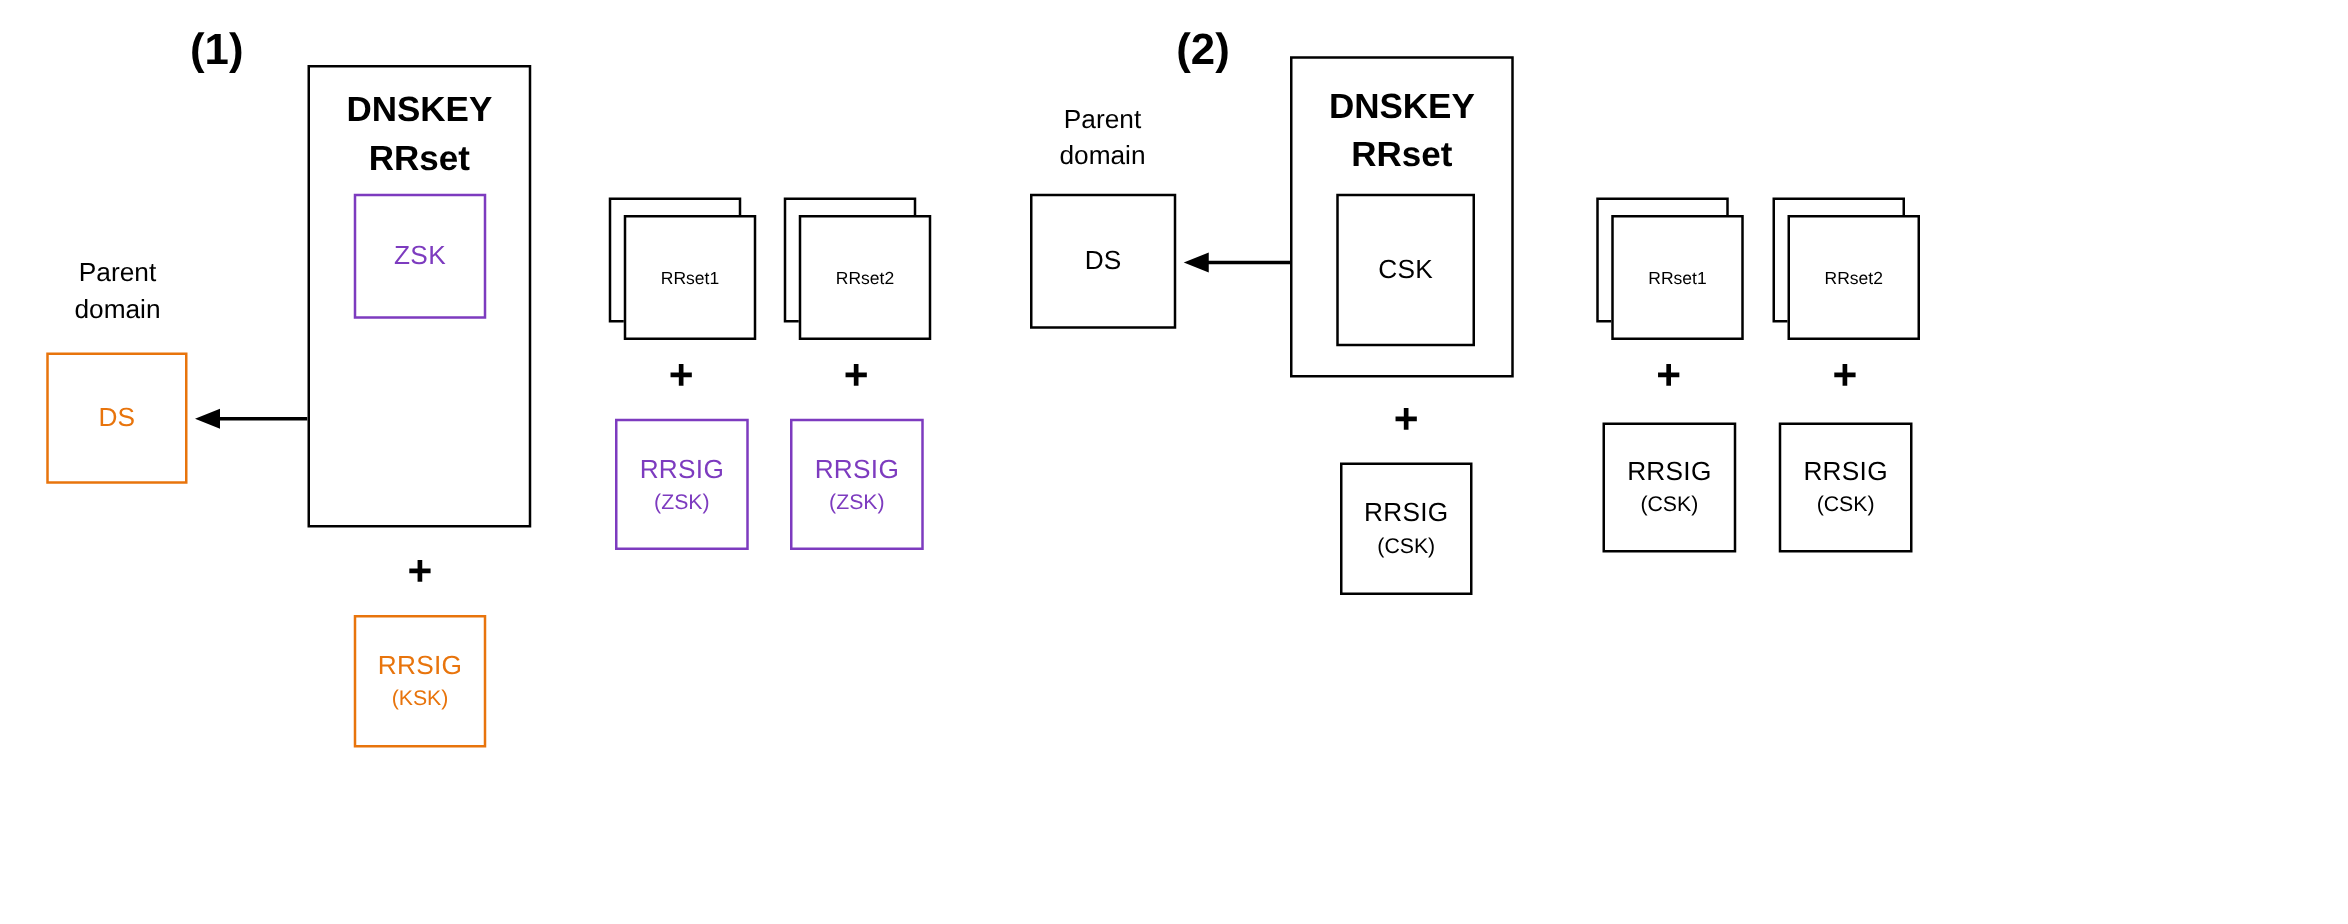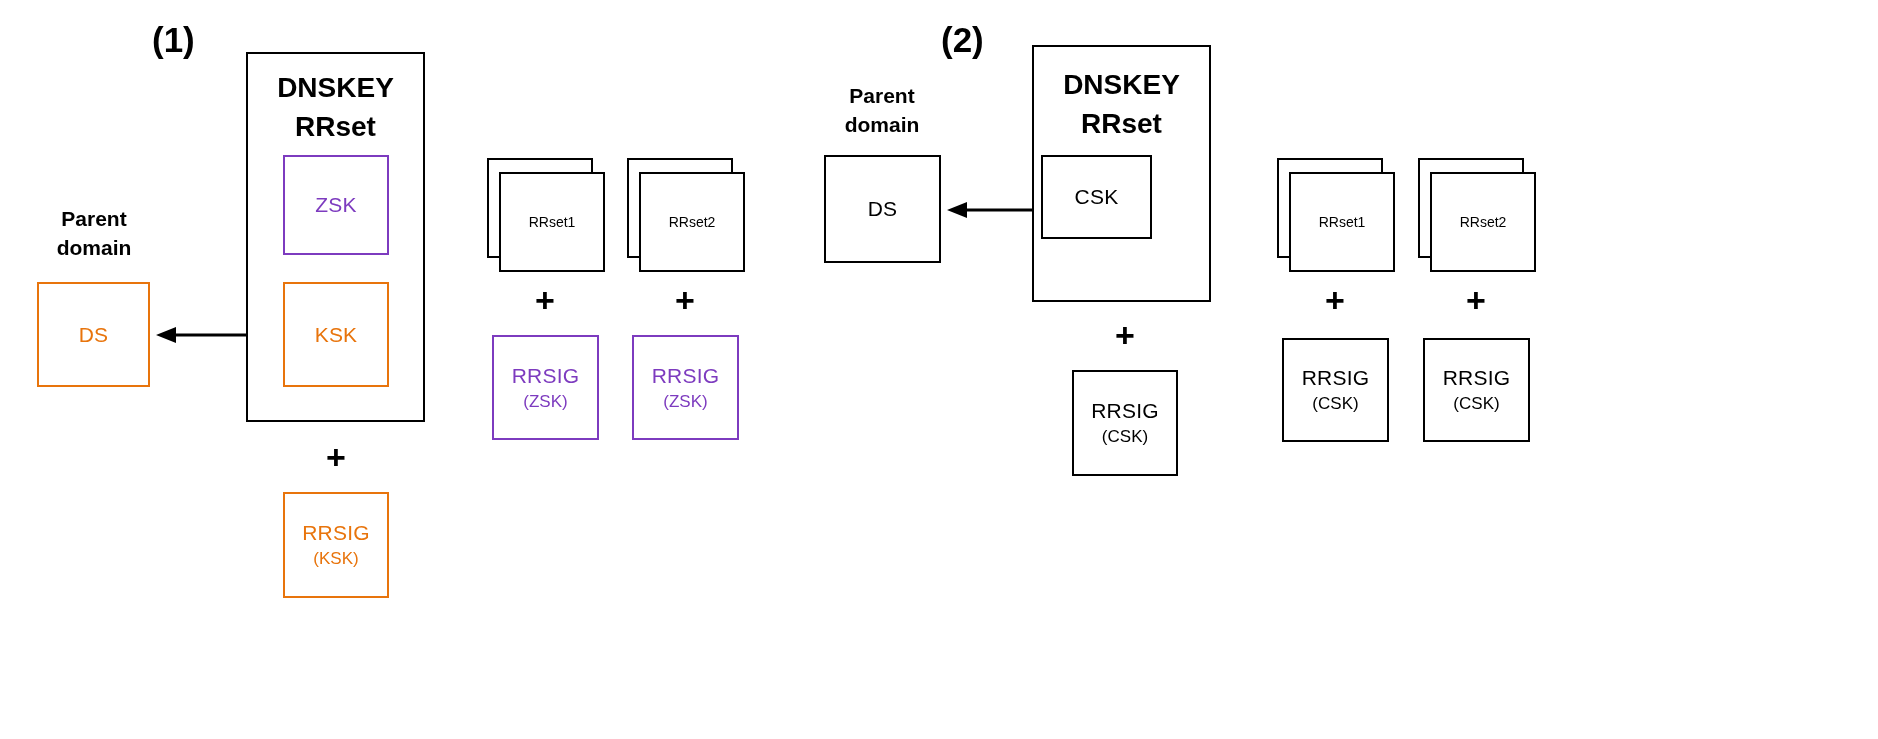--- a/index.html
+++ b/index.html
@@ -26,21 +26,21 @@
     font-weight: bold;
     letter-spacing: 0px;
     line-height: 1;
     color: #000000;
     white-space: nowrap;
   }
 
   
   .caption {
     font-size: 21px;
-    font-weight: bold;
+    font-weight: normal;
     line-height: 1.38;
     text-align: center;
     color: #000000;
     white-space: pre-line;
   }
 
   
   .box {
     box-sizing: border-box;
     background: #ffffff;
@@ -142,23 +142,20 @@
 
   <div class="abs container-box" style="left:246px; top:52px; width:179px; height:370px;">
     <div class="container-title" style="top:14px;">DNSKEY
 RRset</div>
   </div>
 
   <div class="abs box purple" style="left:283px; top:155px; width:106px; height:100px;">
     <span class="main-text">ZSK</span>
   </div>
 
-  <div class="abs box orange" style="left:283px; top:282px; width:106px; height:105px;">
-    <span class="main-text">KSK</span>
-  </div>
 
   <div class="abs plus" style="left:316px; top:440px;">+</div>
 
   <div class="abs box orange" style="left:283px; top:492px; width:106px; height:106px;">
     <span class="main-text">RRSIG</span>
     <span class="sub-text">(KSK)</span>
   </div>
 
   <div class="stack" style="left:487px; top:158px; width:130px; height:120px;">
     <div class="card-back" style="width:106px; height:100px;"></div>
@@ -200,21 +197,21 @@
   <svg class="arrow-svg" style="left:941px; top:190px;" width="128" height="40">
     <line x1="126" y1="20" x2="22" y2="20" stroke="#000000" stroke-width="2.8"></line>
     <polygon points="6,20 26,12 26,28" fill="#000000"></polygon>
   </svg>
 
   <div class="abs container-box" style="left:1032px; top:45px; width:179px; height:257px;">
     <div class="container-title" style="top:18px;">DNSKEY
 RRset</div>
   </div>
 
-  <div class="abs box black" style="left:1041px; top:155px; width:111px; height:84px;">
+  <div class="abs box black" style="left:1069px; top:155px; width:111px; height:122px;">
     <span class="main-text">CSK</span>
   </div>
 
   <div class="abs plus" style="left:1105px; top:318px;">+</div>
 
   <div class="abs box black" style="left:1072px; top:370px; width:106px; height:106px;">
     <span class="main-text">RRSIG</span>
     <span class="sub-text">(CSK)</span>
   </div>
 

